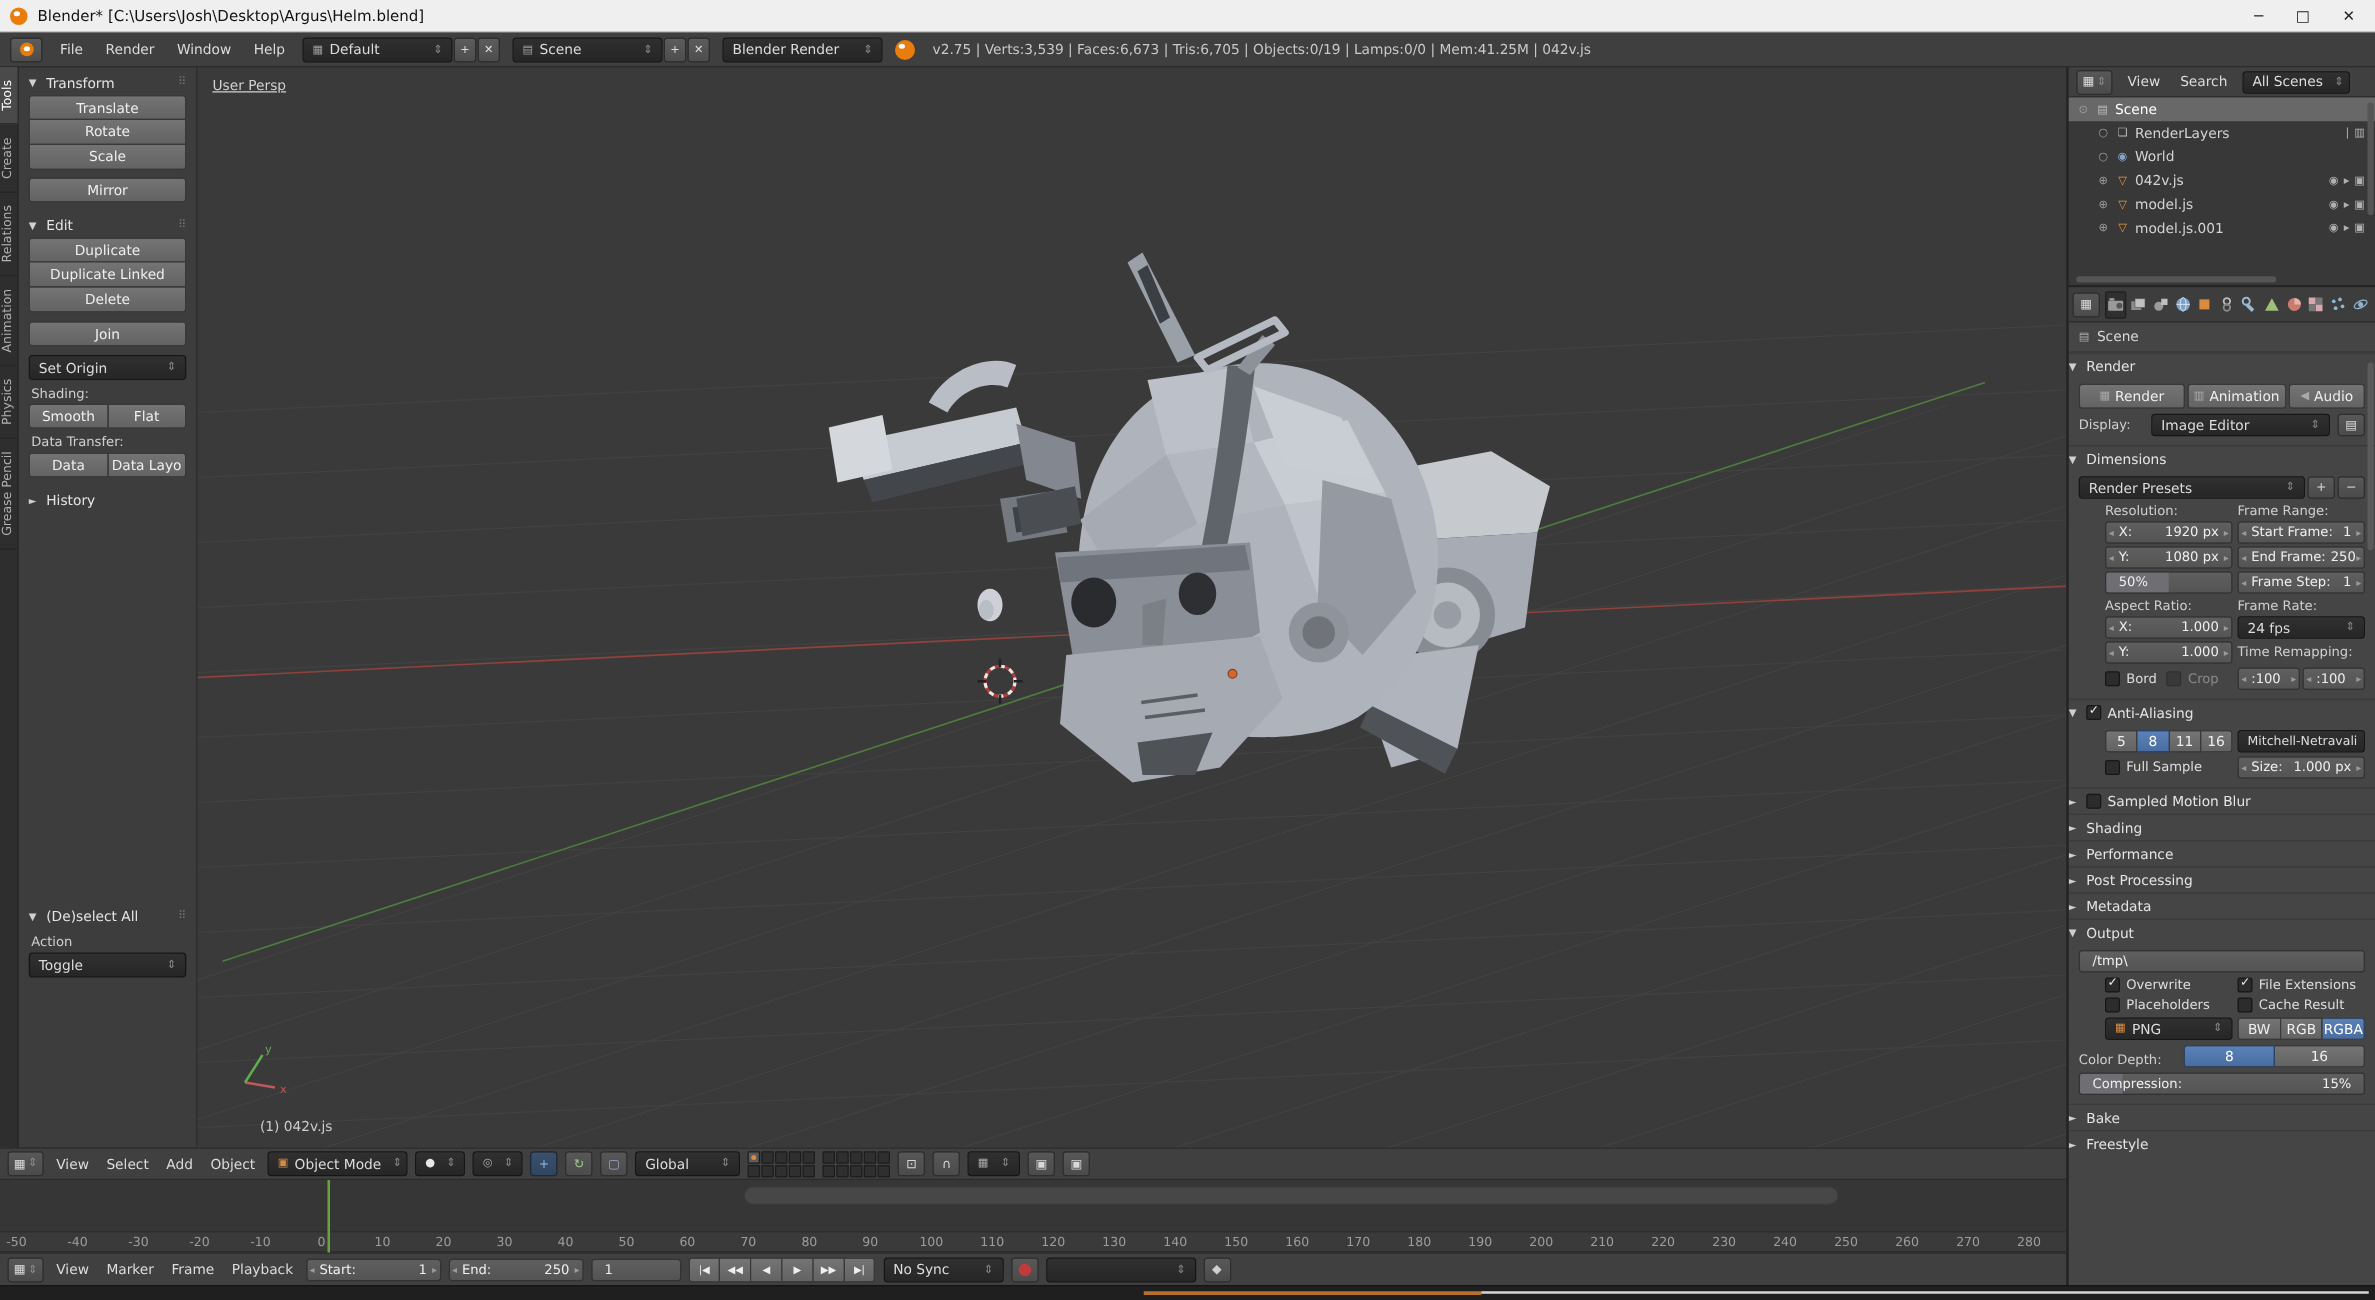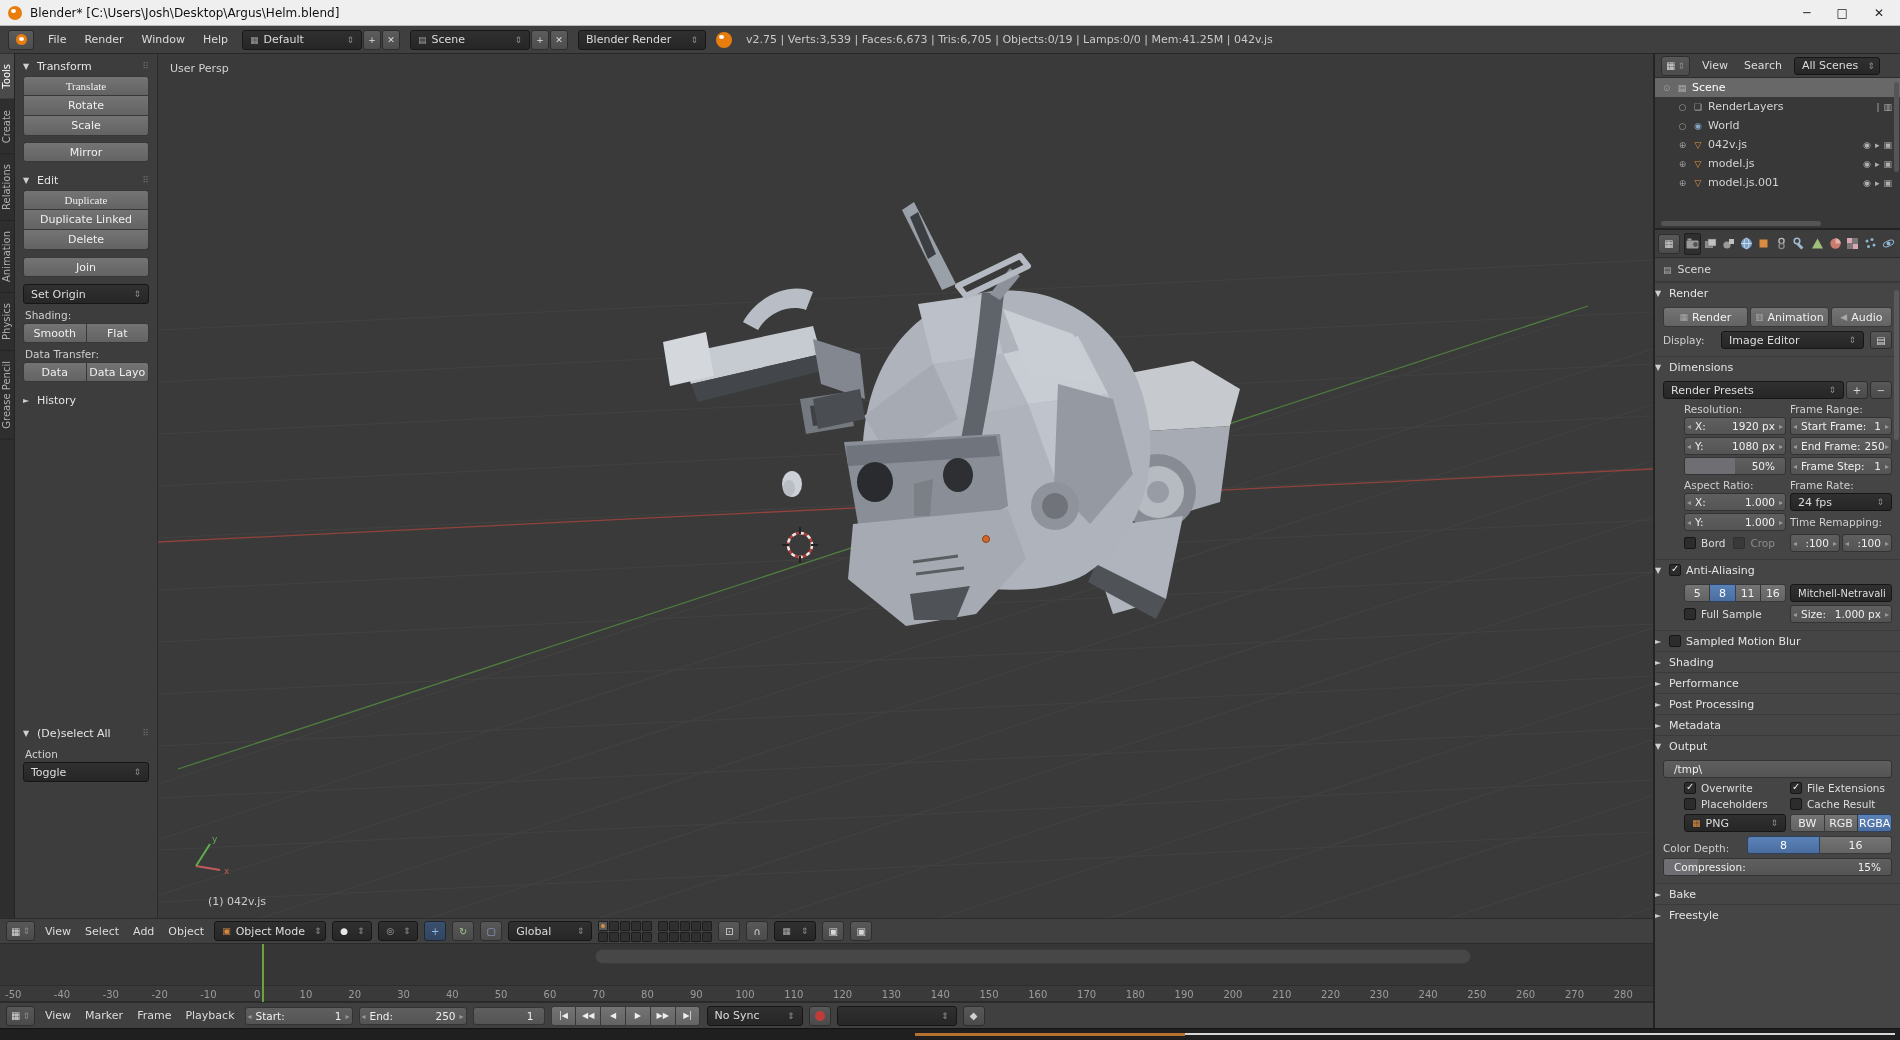--- a/index.html
+++ b/index.html
@@ -42,37 +42,37 @@
   
   .shelf { width:143px; background:#3d3d3d; border-right:1px solid #2a2a2a; display:flex;
     flex-direction:column; padding:2px 8px 6px 8px; overflow:hidden; }
   .phead { display:flex; align-items:center; gap:5px; height:20px; font-size:11px; color:#e4e4e4; }
   .phead .tri { font-size:8px; color:#cfcfcf; width:9px; }
   .phead .dots { margin-left:auto; color:#6f6f6f; font-size:9px; }
   .b { display:flex; align-items:center; justify-content:center; background:linear-gradient(#747474,#636363);
     border:1px solid #383838; border-radius:3px; color:#efefef; height:20px; font-size:11px; cursor:default;
     overflow:hidden; white-space:nowrap; }
   .vstack > .b { border-radius:0; border-top-width:0; }
-  .vstack > .b:first-child { border-radius:3px 3px 0 0; border-top-width:1px;font-family:Liberation Serif, serif; }
+  .vstack > .b:first-child { border-radius:3px 3px 0 0; border-top-width:1px; }
   .vstack > .b:last-child { border-radius:0 0 3px 3px; }
   .seg { display:flex; }
   .seg > * { flex:1; border-radius:0; border-left-width:0; }
   .seg > :first-child { border-radius:3px 0 0 3px; border-left-width:1px; }
   .seg > :last-child { border-radius:0 3px 3px 0; }
   .dd { display:flex; align-items:center; background:linear-gradient(#303030,#262626);
     border:1px solid #161616; border-radius:3px; color:#ddd; height:20px; padding:0 7px; gap:5px;
     white-space:nowrap; overflow:hidden; }
   .dd::after { content:"⇕"; color:#8d8d8d; font-size:9px; margin-left:auto; padding-left:4px; }
   .lab { font-size:10.5px; color:#cfcfcf; }
   .shelf .lab { margin:5px 0 2px 2px; }
   .spacer { flex:1; }
   
   .viewport { flex:1; position:relative; background:#3a3a3a; overflow:hidden; }
   .viewport svg { position:absolute; inset:0; }
-  .vp-label-top { position:absolute; left:12px; top:8px; color:#d2d2d2; }
+  .vp-label-top { position:absolute; left:12px; top:8px; color:#d2d2d2;text-decoration:underline; }
   .vp-label-bottom { position:absolute; left:50px; bottom:10px; color:#cccccc; }
   
   .vp-header { height:26px; background:#404040; border-top:1px solid #2b2b2b; border-bottom:1px solid #2b2b2b;
     display:flex; align-items:center; gap:6px; padding:0 6px; flex:0 0 auto; }
   .hbtn { height:20px; min-width:22px; padding:0 4px; display:flex; align-items:center; justify-content:center;
     background:linear-gradient(#585858,#4b4b4b); border:1px solid #2e2e2e; border-radius:3px; font-size:10px;
     color:#d8d8d8; gap:2px; }
   .hbtn.pressed { background:linear-gradient(#39506e,#31455f); border-color:#1d2836; }
   .layers { display:flex; gap:6px; align-items:center; }
   .lgrid { display:grid; grid-template-columns:repeat(5,10px); grid-auto-rows:10px; gap:1px; }
@@ -89,21 +89,21 @@
   .cfline { position:absolute; top:0; bottom:0; width:2px; background:#6ba23c; }
   .tl-header { height:26px; background:#404040; border-top:1px solid #2b2b2b; display:flex; align-items:center;
     gap:6px; padding:0 6px; flex:0 0 auto; }
   .num { position:relative; display:flex; align-items:center; justify-content:space-between;
     background:linear-gradient(#5f5f5f,#545454); border:1px solid #333; border-radius:3px; height:18px;
     padding:0 10px; font-size:10.5px; color:#efefef; gap:4px; white-space:nowrap; overflow:hidden; }
   .num::before { content:"◂"; position:absolute; left:2px; top:50%; transform:translateY(-50%);
     color:#9a9a9a; font-size:8px; }
   .num::after { content:"▸"; position:absolute; right:2px; top:50%; transform:translateY(-50%);
     color:#9a9a9a; font-size:8px; }
-  .num.center { justify-content:flex-end; }
+  .num.center { justify-content:flex-start; }
   .num.noarrow::before, .num.noarrow::after { content:""; }
   .pb { height:20px; width:24px; font-size:8px; }
   .rec-dot { width:10px; height:10px; border-radius:50%; background:#c23b3b; }
   
   .right-col { width:247px; border-left:2px solid #242424; display:flex; flex-direction:column; min-height:0; }
   .outliner { height:176px; background:#383838; display:flex; flex-direction:column; border-bottom:2px solid #242424; position:relative;}
   .out-head { height:24px; background:#404040; border-bottom:1px solid #2b2b2b; display:flex; align-items:center;
     gap:8px; padding:0 6px; }
   .o-row { display:flex; align-items:center; height:19px; gap:4px; padding-left:6px; color:#d4d4d4; }
   .o-row.sel { background:#686868; color:#fff; }

